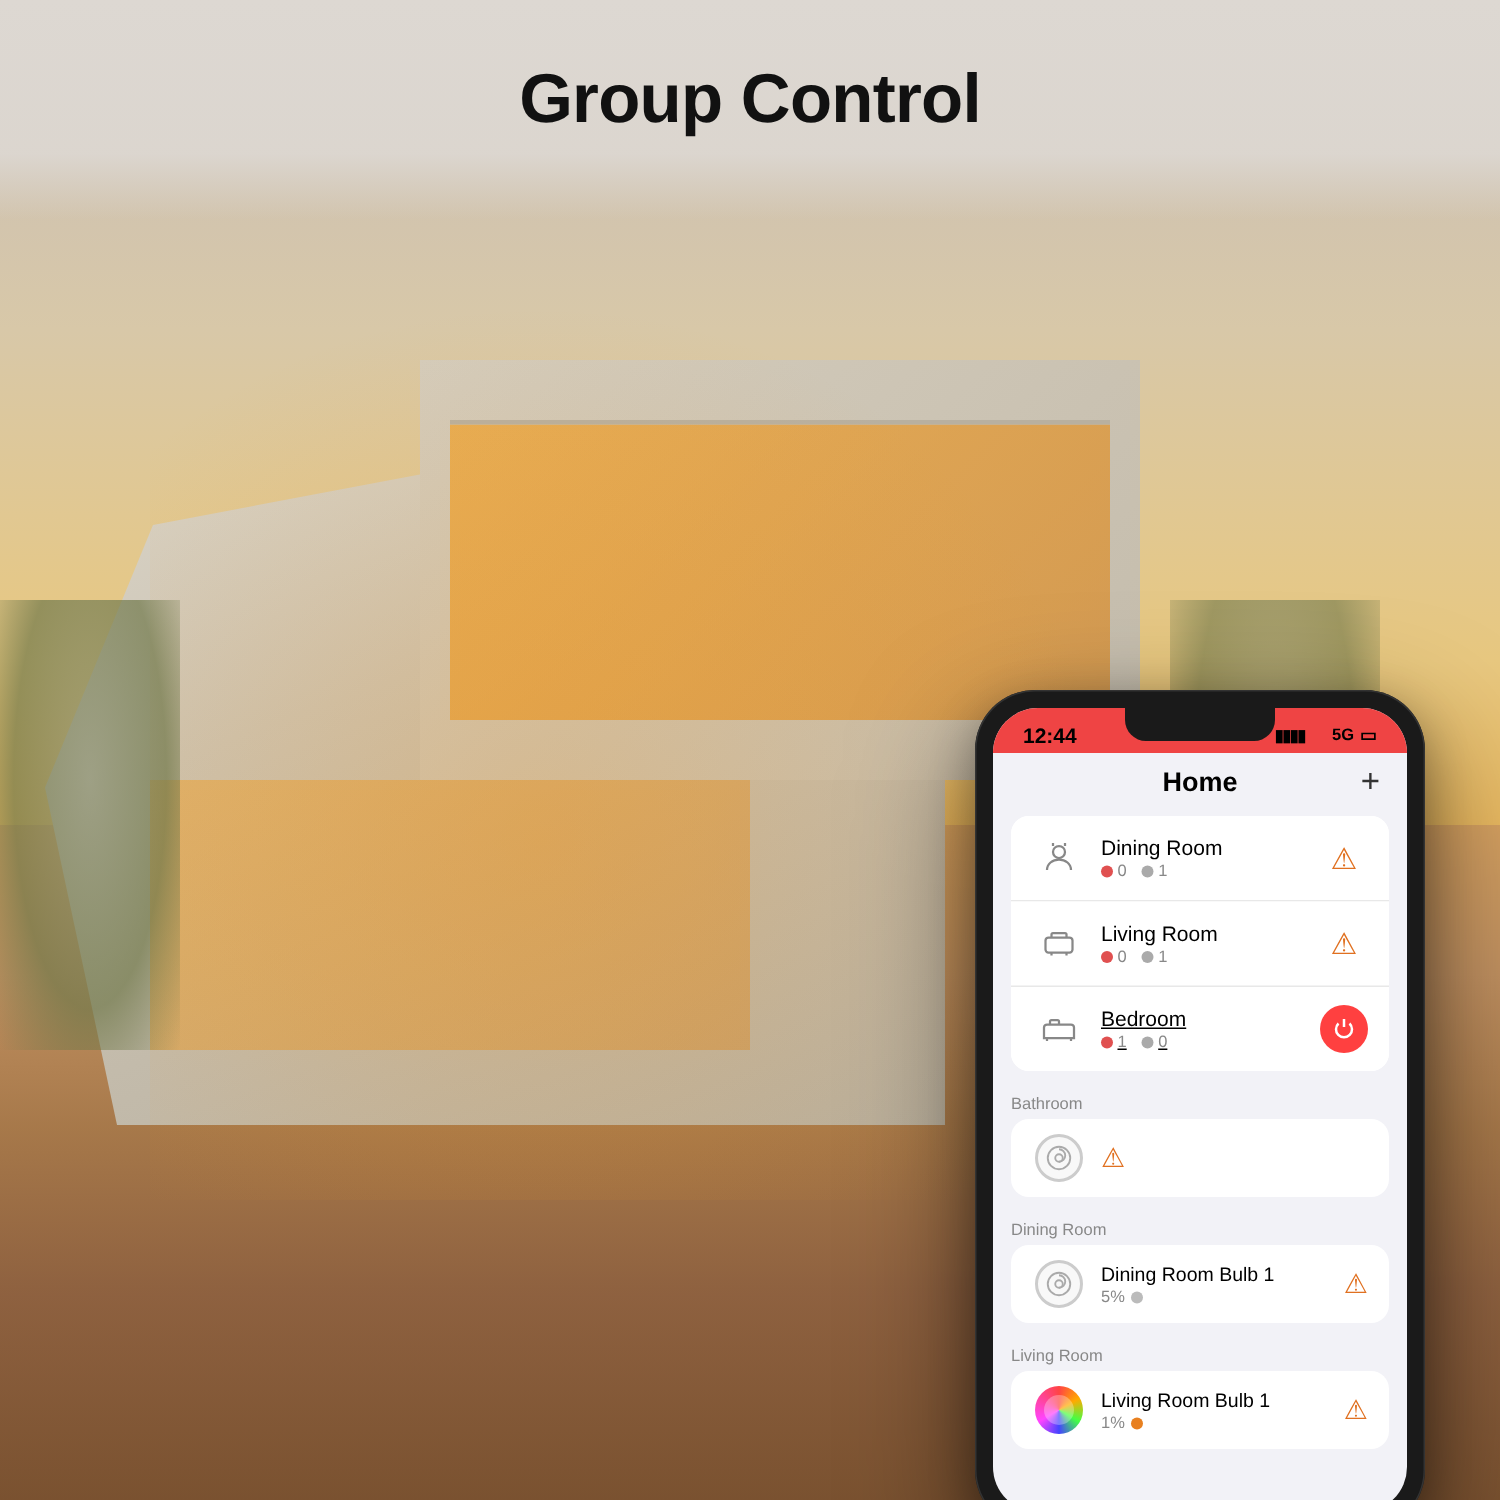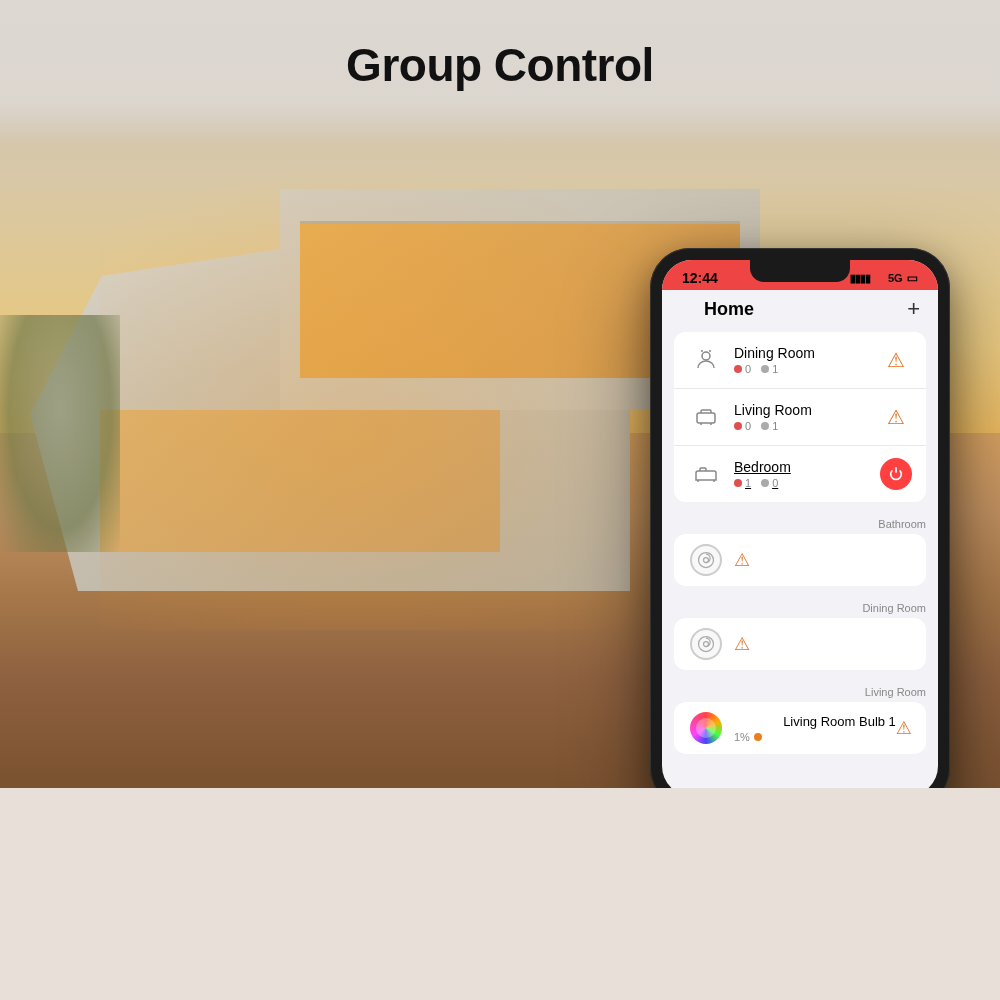--- a/index.html
+++ b/index.html
@@ -7,21 +7,21 @@
     body {
       width: 1000px;
       height: 1000px;
       overflow: hidden;
       font-family: -apple-system, BlinkMacSystemFont, 'Segoe UI', sans-serif;
       background: #e8e0d8;
     }
 
     .page-wrapper {
       width: 1000px;
-      height: 788px;
+      height: 1000px;
       position: relative;
       background: linear-gradient(180deg, #d8d0cc 0%, #c8bfb8 30%, #b8afa8 60%);
       overflow: hidden;
     }
 
     
     .top-text {
       position: absolute;
       top: 0;
       left: 0;
@@ -157,21 +157,21 @@
       align-items: center;
       padding: 6px 18px 10px;
       background: #f2f2f7;
     }
 
     .app-header-title {
       font-size: 18px;
       font-weight: 600;
       color: #000;
       flex: 1;
-      text-align: left;
+      text-align: center;
     }
 
     .header-plus {
       font-size: 22px;
       color: #333;
       font-weight: 300;
       width: 24px;
       text-align: right;
     }
 
@@ -337,21 +337,20 @@
       align-items: center;
       justify-content: center;
       color: #aaa;
       font-size: 16px;
       background: #f8f8f8;
     }
 
     
     .device-group-wrapper {
       margin-top: 8px;
-      text-align: right;
     }
 
     
     .scroll-content {
       overflow: hidden;
     }
   </style>
 </head>
 <body>
 
@@ -517,20 +516,27 @@
               <div class="device-item">
                 <div class="device-icon">
                   <div class="bulb-circle">
                     <svg width="20" height="20" viewBox="0 0 24 24" fill="none" stroke="#aaa" stroke-width="1.5">
                       <circle cx="12" cy="12" r="9"></circle>
                       <path d="M12 5a5 5 0 010 10"></path>
                       <circle cx="12" cy="12" r="3"></circle>
                     </svg>
                   </div>
                 </div>
+                <div class="device-info">
+                  <div class="device-name">Dining Room Bulb 1</div>
+                  <div class="device-status">
+                    <span>5%</span>
+                    <div class="status-indicator status-gray"></div>
+                  </div>
+                </div>
                 <div style="color:#e07020;font-size:18px;">⚠</div>
               </div>
             </div>
           </div>
 
           <div class="device-group-wrapper">
             <div class="section-header">
               <span>Living Room</span>
             </div>
             <div class="device-section">

